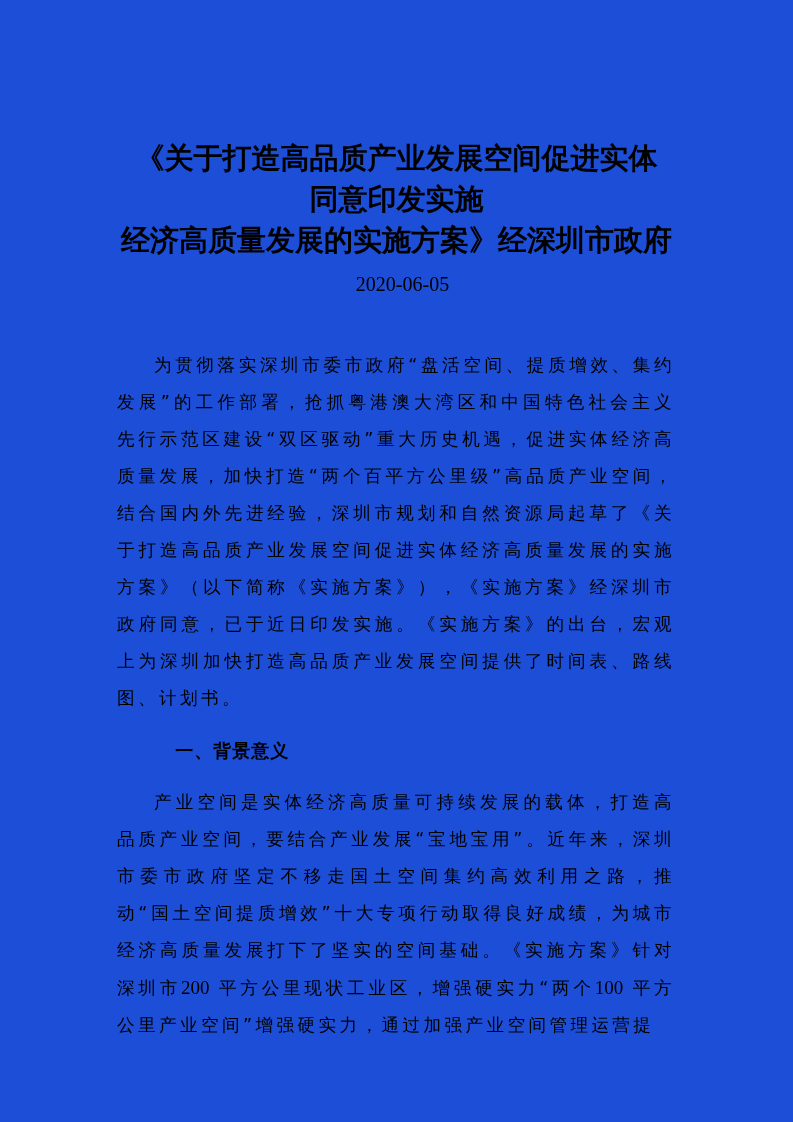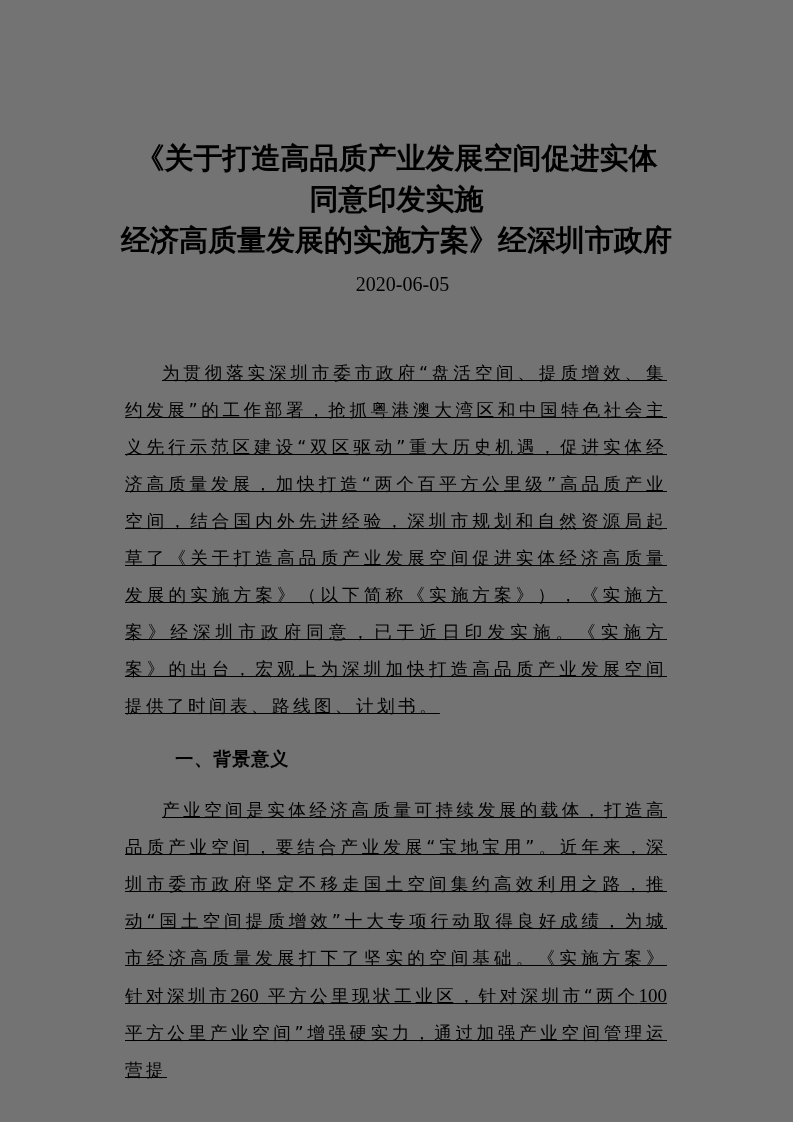--- a/index.html
+++ b/index.html
@@ -13,21 +13,21 @@
       position: relative;
       overflow: hidden;
       color: #000000;
     }
     .page {
       position: absolute;
       left: 0;
       top: 0;
       width: 793px;
       height: 1122px;
-      background: #737373;
+      background: #1d4ed8;
     }
     .title {
       position: absolute;
       left: 100px;
       width: 593px;
       top: 138px;
       text-align: center;
       font-family: "DejaVu Sans", sans-serif;
       font-weight: bold;
       font-size: 29px;
@@ -52,27 +52,26 @@
     .body {
       position: absolute;
       left: 117px;
       width: 558px;
       top: 347px;
       font-family: "DejaVu Sans", sans-serif;
       font-size: 17.6px;
       line-height: 37px;
     }
     .para {
-      margin: 8px;
+      margin: 0;
       text-align: justify;
       text-align-last: left;
       text-indent: 2.1em;
       letter-spacing: 3.4px;
       word-break: break-all;
-      text-decoration: underline;
     }
     .heading {
       margin: 15px;
       font-family: "DejaVu Sans", sans-serif;
       font-weight: bold;
       font-size: 18px;
       line-height: 37px;
       text-indent: 2.4em;
       letter-spacing: 1px;
     }
@@ -93,16 +92,16 @@
     <span class="tline">经济高质量发展的实施方案》经深圳市政府</span>
   </h1>
 
   <div class="date">2020-06-05</div>
 
   <div class="body">
     <p class="para">为贯彻落实深圳市委市政府“盘活空间、提质增效、集约发展”的工作部署，抢抓粤港澳大湾区和中国特色社会主义先行示范区建设“双区驱动”重大历史机遇，促进实体经济高质量发展，加快打造“两个百平方公里级”高品质产业空间，结合国内外先进经验，深圳市规划和自然资源局起草了《关于打造高品质产业发展空间促进实体经济高质量发展的实施方案》（以下简称《实施方案》），《实施方案》经深圳市政府同意，已于近日印发实施。《实施方案》的出台，宏观上为深圳加快打造高品质产业发展空间提供了时间表、路线图、计划书。</p>
 
     <p class="heading">一、背景意义</p>
 
-    <p class="para"><span>产业空间是实体经济高质量可持续发展的载体，打造高品质产业空间，要结合产业发展“宝地宝用”。近年来，深圳市委市政府坚定不移走国土空间集约高效利用之路，推动“国土空间提质增效”十大专项行动取得良好成绩，为城市经济高质量发展打下了坚实的空间基础。《实施方案》针对深圳市</span><span class="num">260</span> <span>平方公里现状工业区，针对深圳市“两个</span><span class="num">100</span> <span>平方公里产业空间”增强硬实力，通过加强产业空间管理运营提</span></p>
+    <p class="para"><span>产业空间是实体经济高质量可持续发展的载体，打造高品质产业空间，要结合产业发展“宝地宝用”。近年来，深圳市委市政府坚定不移走国土空间集约高效利用之路，推动“国土空间提质增效”十大专项行动取得良好成绩，为城市经济高质量发展打下了坚实的空间基础。《实施方案》针对深圳市</span><span class="num">200</span> <span>平方公里现状工业区，增强硬实力“两个</span><span class="num">100</span> <span>平方公里产业空间”增强硬实力，通过加强产业空间管理运营提</span></p>
   </div>
 
 </div>
 
 </body></html>

